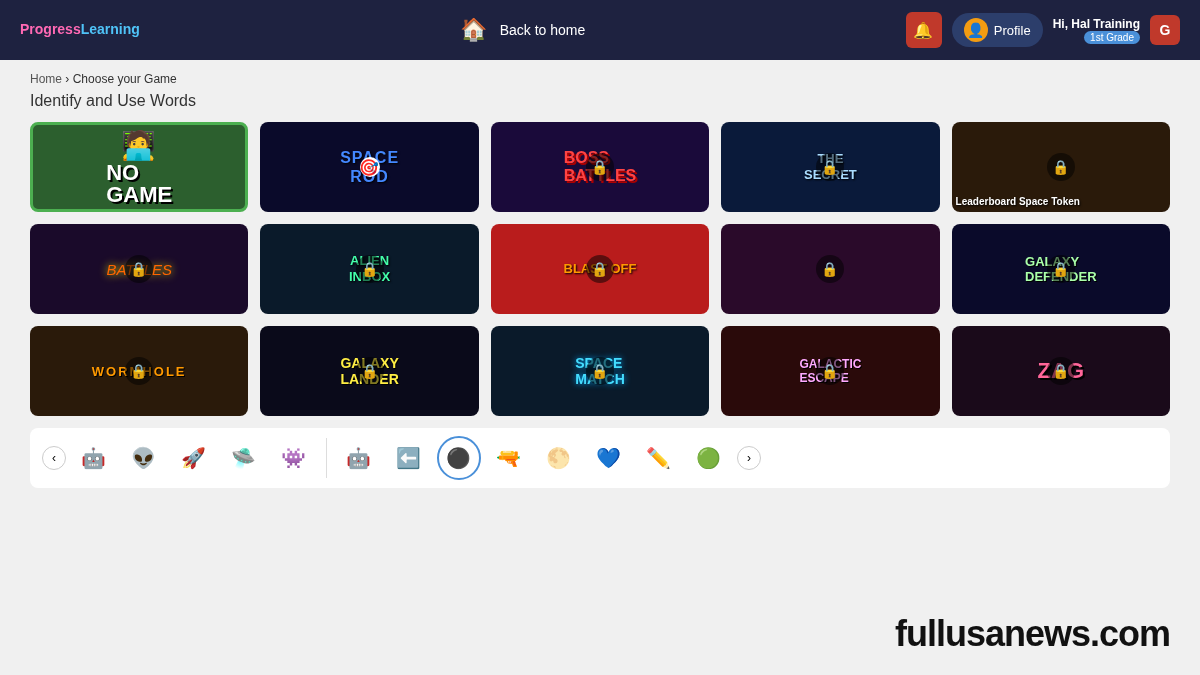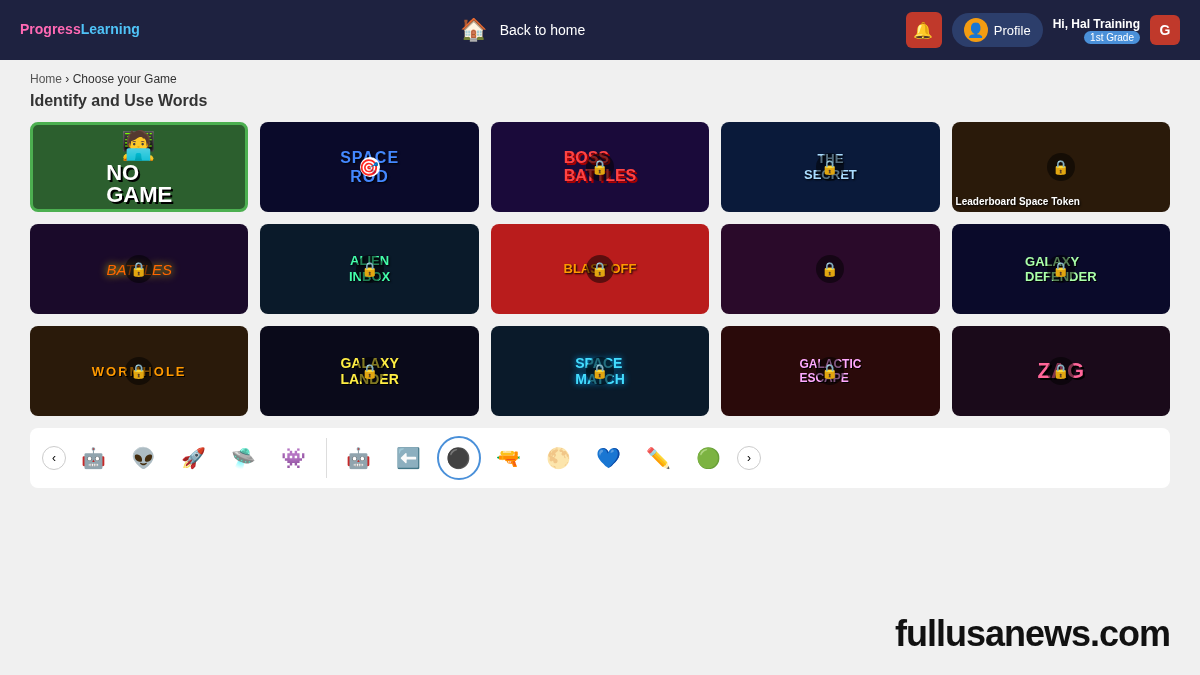--- a/index.html
+++ b/index.html
@@ -130,21 +130,21 @@
     .breadcrumb {
       font-size: 12px;
       color: #555;
       margin-bottom: 6px;
     }
     .breadcrumb a { color: #555; text-decoration: none; }
     .breadcrumb span { color: #333; }
 
     .page-title {
       font-size: 16px;
-      font-weight: bold;
+      font-weight: normal;
       color: #333;
       margin-bottom: 12px;
     }
 
     
     .games-grid {
       display: grid;
       grid-template-columns: repeat(5, 1fr);
       gap: 12px;
       margin-bottom: 12px;

